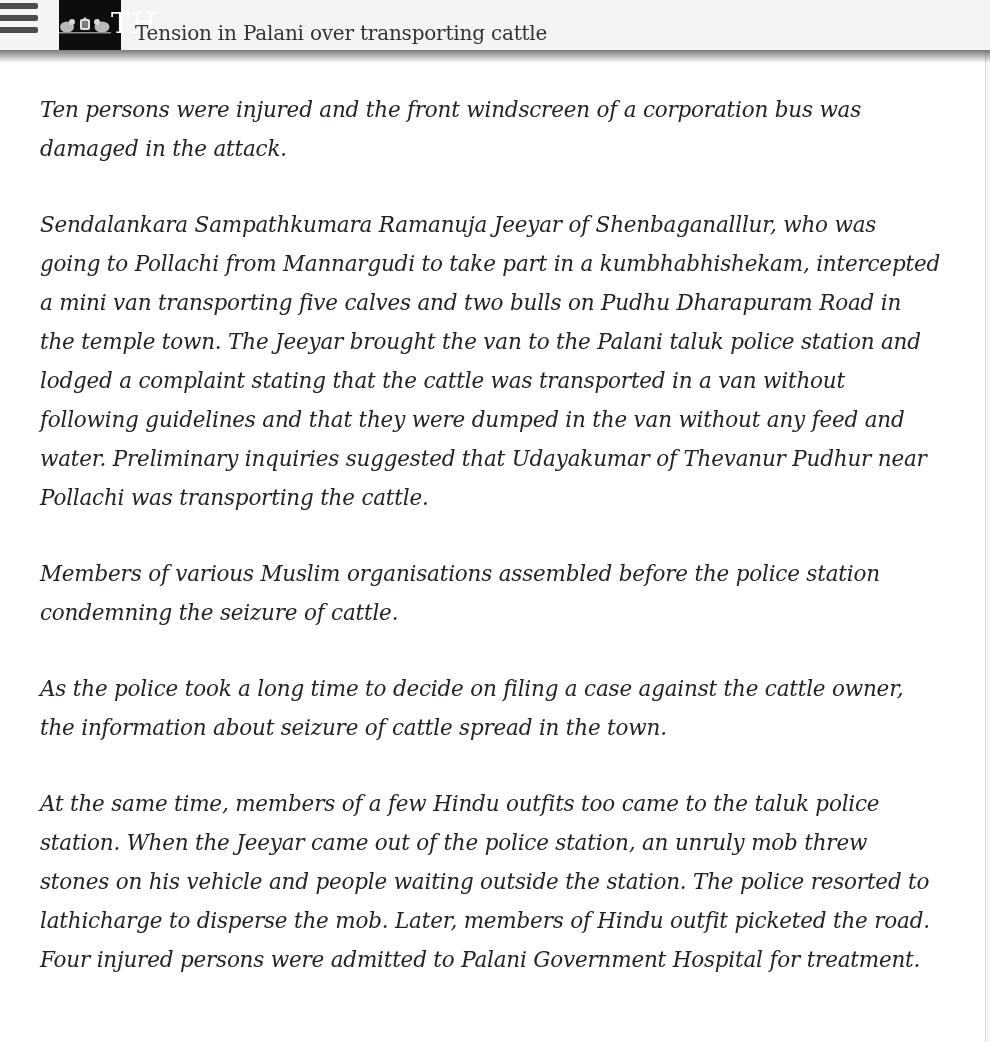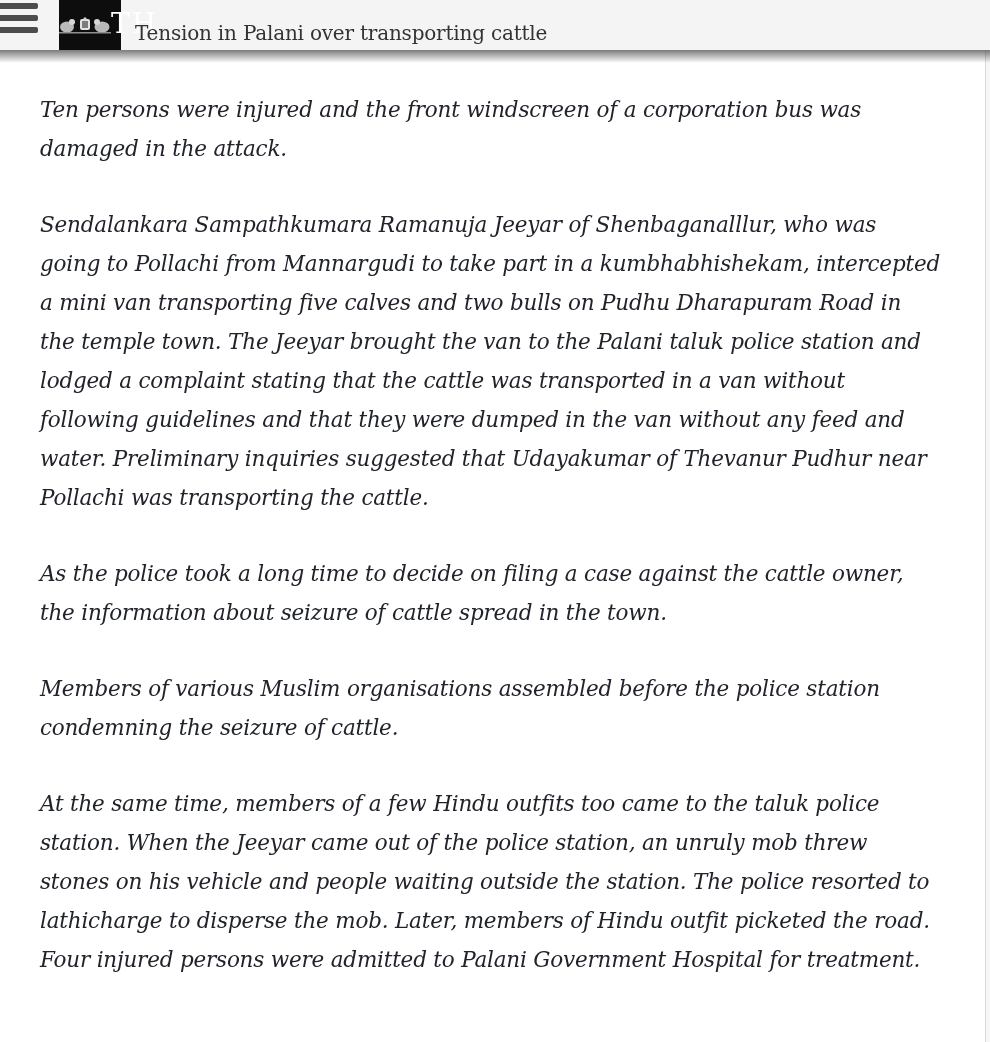--- a/index.html
+++ b/index.html
@@ -154,20 +154,20 @@
     </div>
 
     <div class="headline">Tension in Palani over transporting cattle</div>
   </div>
 
   <div class="header-shadow"></div>
 
   <div class="content">
     <p>Ten persons were injured and the front windscreen of a corporation bus was damaged in the attack.</p>
     <p>Sendalankara Sampathkumara Ramanuja Jeeyar of Shenbaganalllur, who was going to Pollachi from Mannargudi to take part in a kumbhabhishekam, intercepted a mini van transporting five calves and two bulls on Pudhu Dharapuram Road in the temple town. The Jeeyar brought the van to the Palani taluk police station and lodged a complaint stating that the cattle was transported in a van without following guidelines and that they were dumped in the van without any feed and water. Preliminary inquiries suggested that Udayakumar of Thevanur Pudhur near Pollachi was transporting the cattle.</p>
+    <p>Members of various Muslim organisations assembled before the police station condemning the seizure of cattle.</p>
     <p>As the police took a long time to decide on filing a case against the cattle owner, the information about seizure of cattle spread in the town.</p>
-    <p>Members of various Muslim organisations assembled before the police station condemning the seizure of cattle.</p>
     <p>At the same time, members of a few Hindu outfits too came to the taluk police station. When the Jeeyar came out of the police station, an unruly mob threw stones on his vehicle and people waiting outside the station. The police resorted to lathicharge to disperse the mob. Later, members of Hindu outfit picketed the road. Four injured persons were admitted to Palani Government Hospital for treatment.</p>
   </div>
 
   <div class="scroll-track"></div>
 
 </div>
 
 </body></html>

